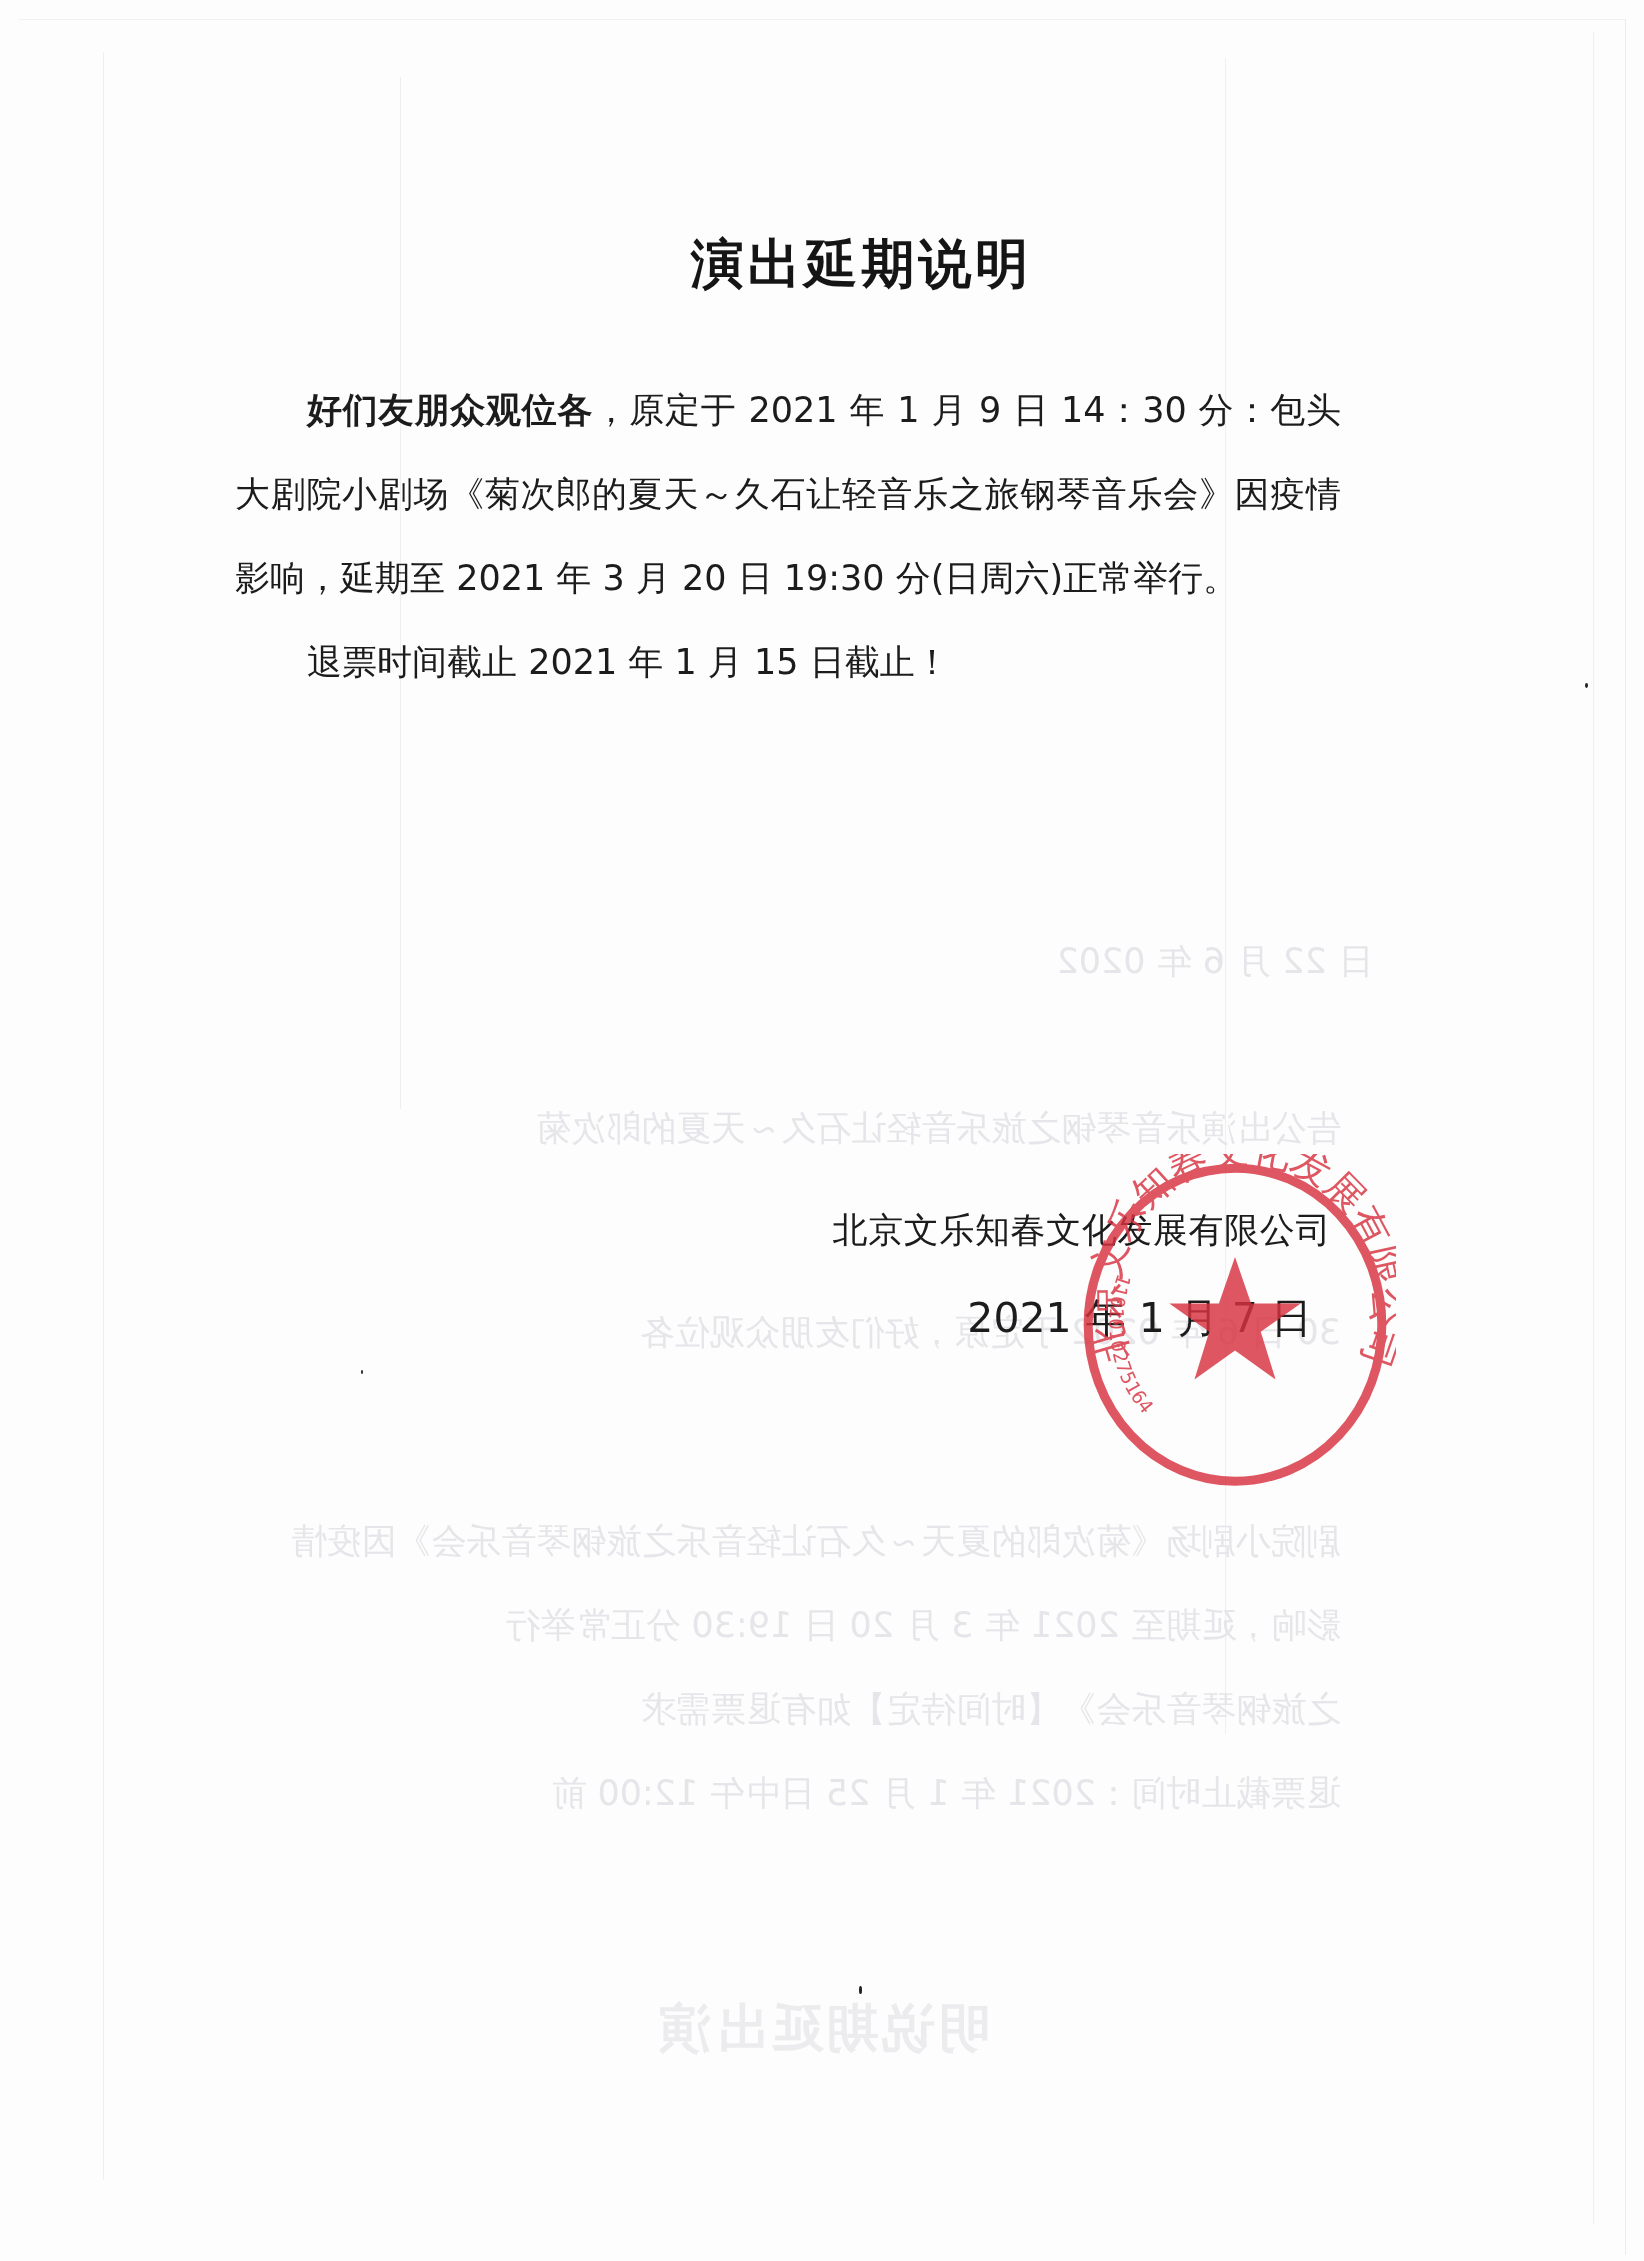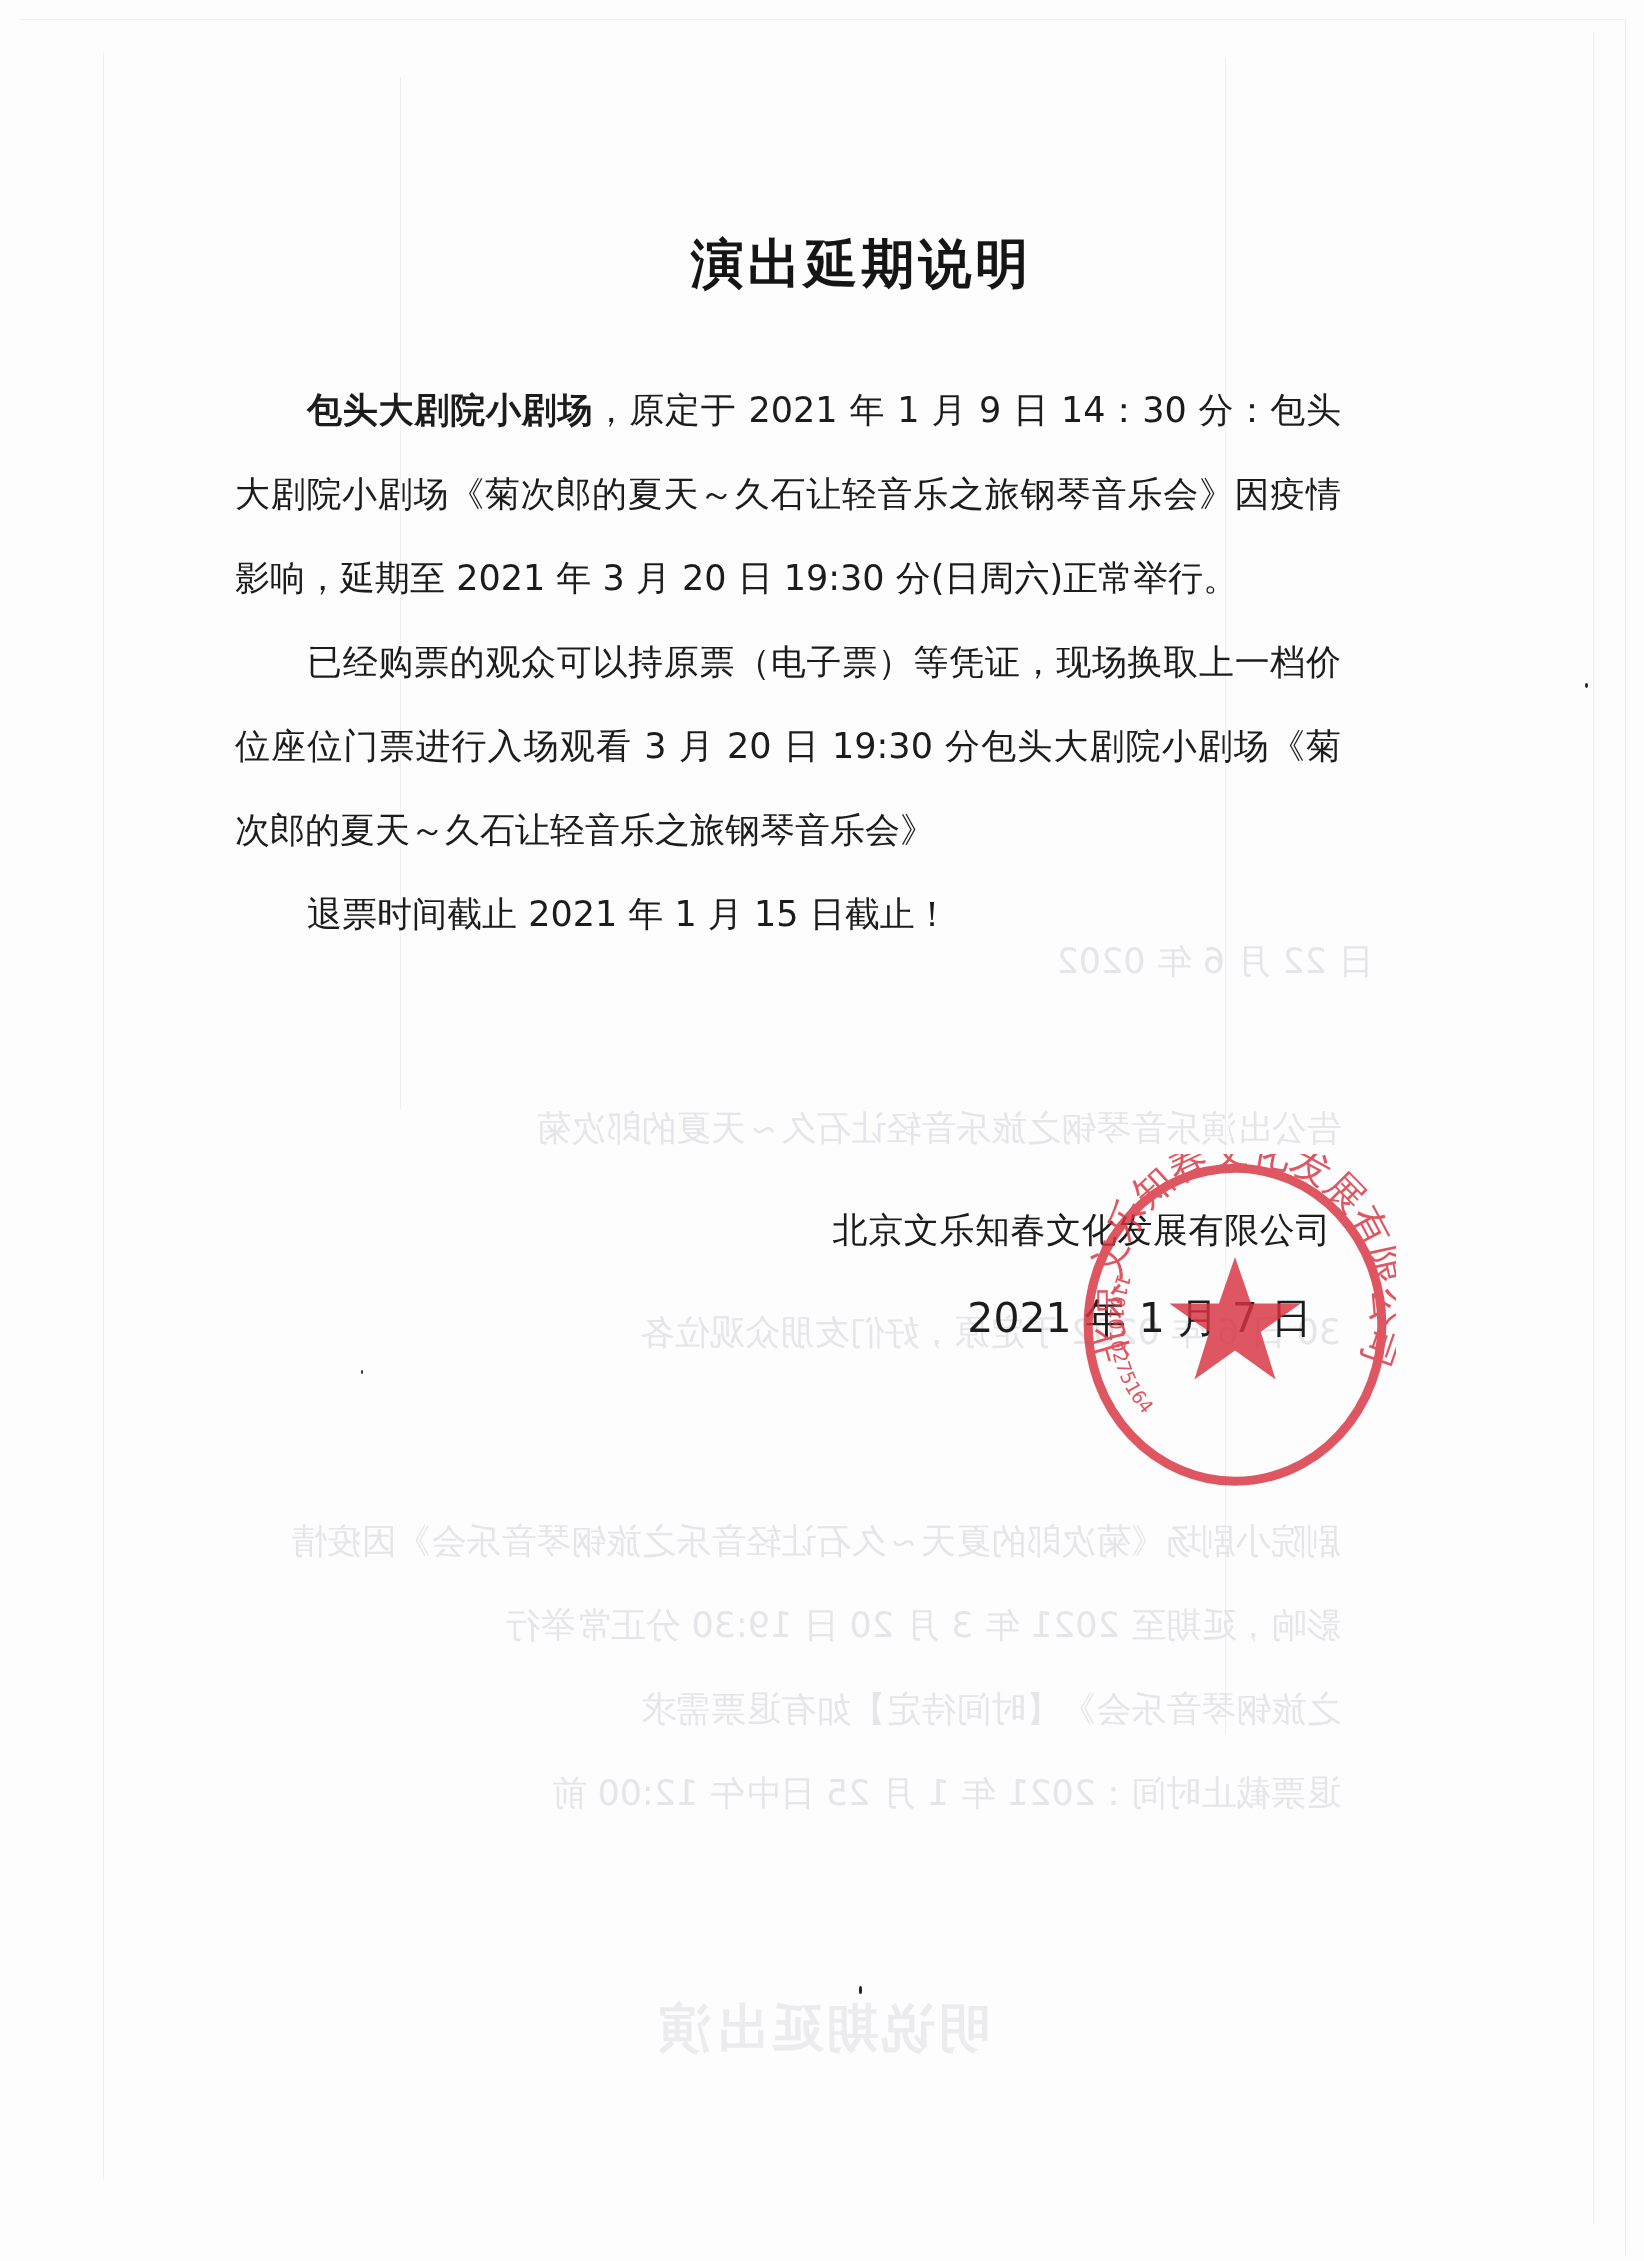--- a/index.html
+++ b/index.html
@@ -135,22 +135,21 @@
   <div class="show-through" style="top:1290px; width:1106px;">30 日 6 年 0202 于定原，好们友朋众观位各</div>
   <div class="show-through" style="top:1499px;">剧院小剧场《菊次郎的夏天～久石让轻音乐之旅钢琴音乐会》因疫情</div>
   <div class="show-through" style="top:1583px;">影响，延期至 2021 年 3 月 20 日 19:30 分正常举行</div>
   <div class="show-through" style="top:1667px;">之旅钢琴音乐会》【时间待定】如有退票需求</div>
   <div class="show-through" style="top:1751px;">退票截止时间：2021 年 1 月 25 日中午 12:00 前</div>
   <div class="show-through title-ghost" style="top:1986px;">明说期延出演</div>
 
   <h1 class="title">演出延期说明</h1>
 
   <div class="body-text">
-    <p class="para"><span class="bold">包头大剧院小剧场</span><span>，原定于 2021 年 1 月 9 日 14：30 分：包头大剧院小剧场《菊次郎的夏天～久石让轻音乐之旅钢琴音乐会》因疫情影响，延期至 2021 年 3 月 20 日 19:30 分(日周六)正常举行。</span></p>
-    <p class="para"><span>已经购票的观众可以持原票（电子票）等凭证，现场换取上一档价位座位门票进行入场观看 3 月 20 日 19:30 分包头大剧院小剧场《菊次郎的夏天～久石让轻音乐之旅钢琴音乐会》</span></p>
+    <p class="para"><span class="bold">好们友朋众观位各</span><span>，原定于 2021 年 1 月 9 日 14：30 分：包头大剧院小剧场《菊次郎的夏天～久石让轻音乐之旅钢琴音乐会》因疫情影响，延期至 2021 年 3 月 20 日 19:30 分(日周六)正常举行。</span></p>
     <p class="para"><span>退票时间截止 2021 年 1 月 15 日截止！</span></p>
   </div>
 
   <div class="sig-company">北京文乐知春文化发展有限公司</div>
   <div class="sig-date">2021 年 1 月 7 日</div>
 
   <svg class="stamp" viewBox="0 0 500 520">
     <defs>
       <path id="sealArc" d="M 95,330 A 200,210 0 1,1 420,360" fill="none"></path>
       <path id="codeArc" d="M 75,170 A 200,210 0 0,0 230,470" fill="none"></path>

